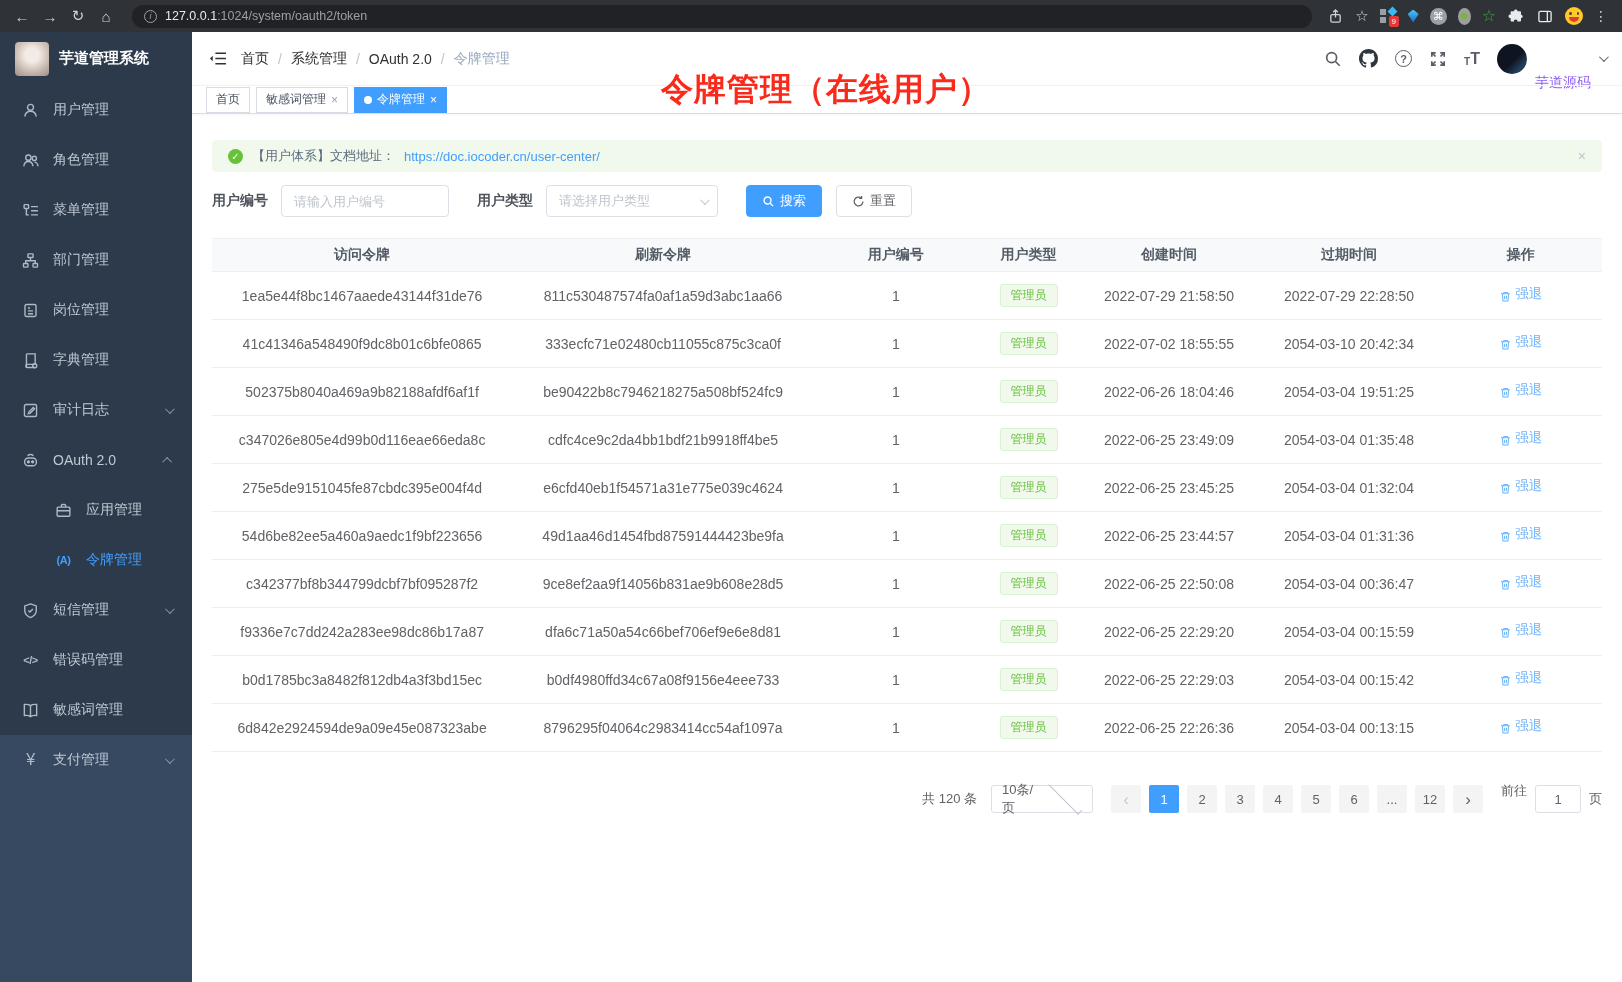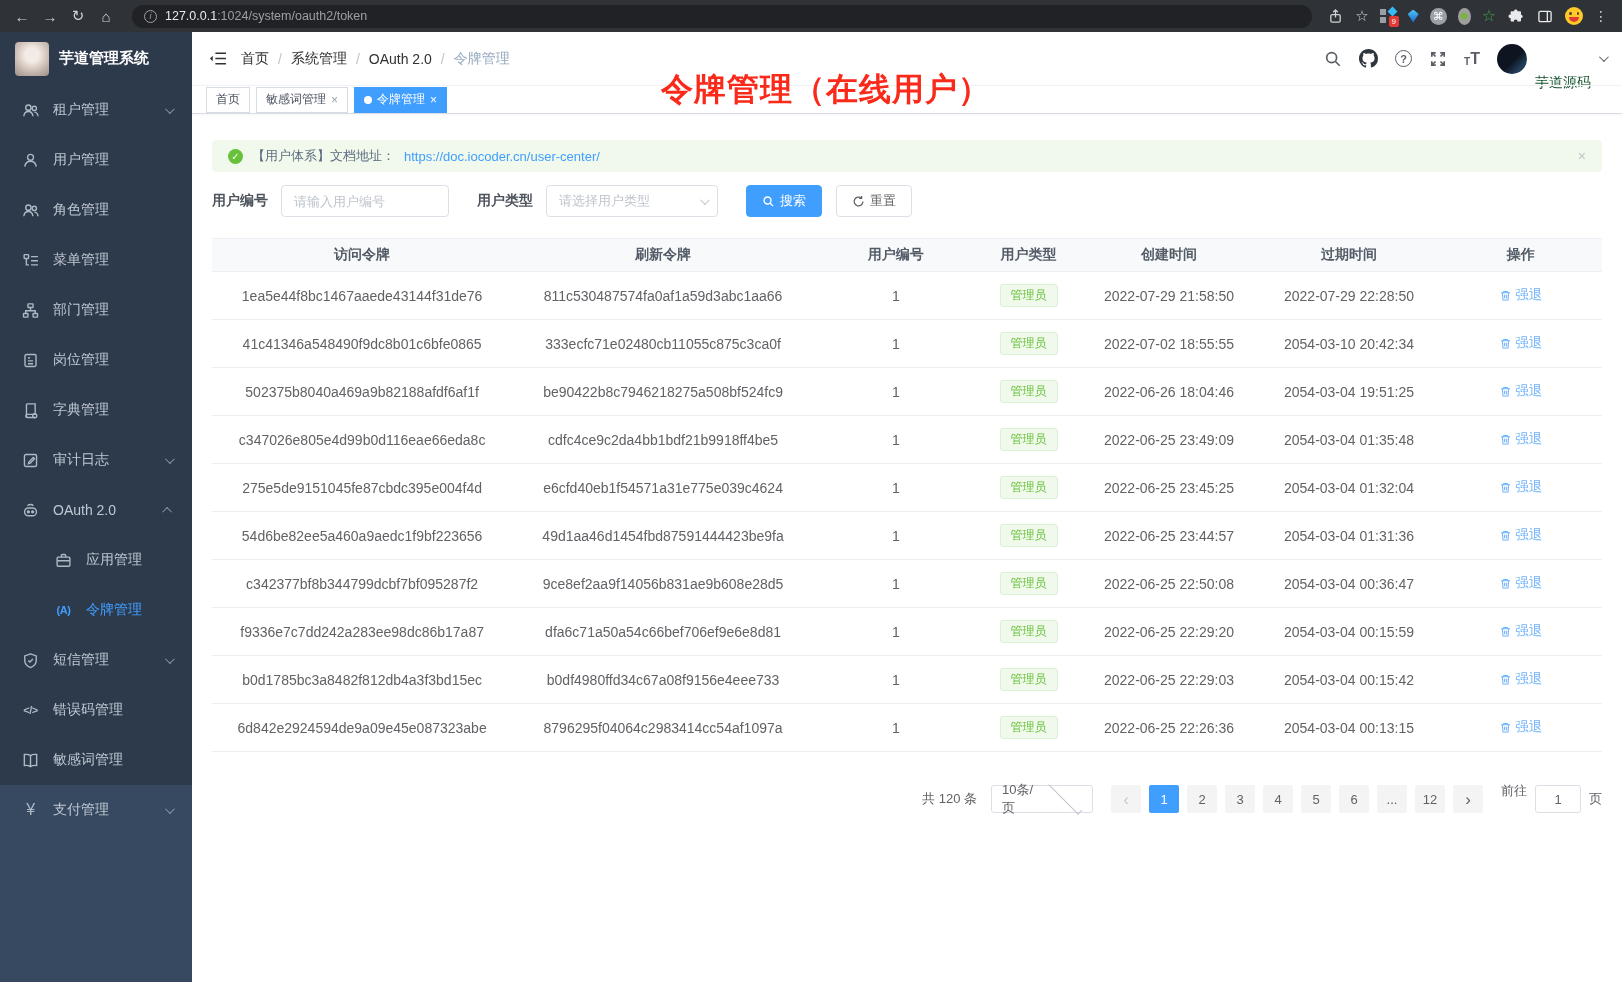--- a/index.html
+++ b/index.html
@@ -76,21 +76,21 @@
   .crumb .last { color:#97a8be; }
   .top-right { margin-left:auto; display:flex; align-items:center; gap:17px; color:#5a5e66; }
   .hicon { display:flex; align-items:center; justify-content:center; }
   .qmark { width:17px; height:17px; border:1.5px solid #5a5e66; border-radius:50%;
     font-size:11px; font-weight:bold; display:flex; align-items:center; justify-content:center; }
   .tt { display:flex; align-items:flex-end; font-weight:bold; color:#5a5e66; line-height:1; }
   .tt .t1 { font-size:10px; } .tt .t2 { font-size:16px; }
   .user-box { display:flex; align-items:center; gap:8px; }
   .user-avatar { width:30px; height:30px; border-radius:50%;
     background:linear-gradient(135deg,#0e1520 55%,#23405e 80%,#132030); }
-  .user-name { font-size:14px; color:#14532d;margin-top:48px; }
+  .user-name { font-size:14px; color:#8b5cf6;margin-top:48px; }
   .caret { font-size:10px; color:#5a5e66; }
 
   
   .tabsbar { height:29px; border-top:1px solid #f0f2f5; border-bottom:1px solid #d8dce5;
     box-shadow:0 1px 3px rgba(0,0,0,.04); display:flex; align-items:center; padding:0 14px; gap:6px; }
   .tag { height:26px; display:inline-flex; align-items:center; gap:5px; padding:0 9px;
     border:1px solid #d8dce5; background:#fff; color:#495060; font-size:12px; cursor:pointer; }
   .tag .x { font-size:12px; line-height:1; color:#9aa2ad; }
   .tag.active { background:#409eff; border-color:#409eff; color:#fff; }
   .tag.active .x { color:#fff; }
@@ -122,21 +122,21 @@
   .btn.primary { background:#409eff; border-color:#409eff; color:#fff; margin-right:14px; }
 
   
   table.grid { width:100%; border-collapse:collapse; table-layout:fixed; margin-top:21px; }
   table.grid th { height:33px; background:#f8f9fb; font-size:14px; font-weight:bold;
     color:#525b66; border-top:1px solid #eceff4; border-bottom:1px solid #eceff4; text-align:center; }
   table.grid td { height:48px; font-size:14px; color:#606266; text-align:center;
     border-bottom:1px solid #eceff4; padding:0 6px; white-space:nowrap; overflow:hidden; }
   .badge { display:inline-block; background:#f0f9eb; border:1px solid #dcf0d2; color:#67c23a;
     font-size:12px; padding:2px 10px; border-radius:3px; line-height:17px; }
-  .act { color:#6fb3f9; cursor:pointer; display:inline-flex; align-items:center; gap:3px; font-size:13.5px; }
+  .act { color:#6fb3f9; cursor:pointer; display:inline-flex; align-items:flex-end; gap:3px; font-size:13.5px; }
   .act svg { flex-shrink:0; }
 
   
   .pager { margin-top:30px; display:flex; align-items:center; justify-content:flex-end;
     font-size:13px; color:#606266; }
   .pager .total { margin-right:14px; }
   .psize { width:102px; height:28px; border:1px solid #dcdfe6; border-radius:3px;
     display:flex; align-items:center; padding:0 8px 0 10px; margin-right:14px; cursor:pointer; }
   .psize span { flex:1; font-size:13px; color:#606266; }
   .psize .chev { border-color:#c0c4cc; width:6px; height:6px; }
@@ -213,32 +213,20 @@
 
   <div class="sidebar">
     <div class="logo-row">
       <span class="logo-img"></span>
       <span class="logo-title">芋道管理系统</span>
     </div>
 
     <div class="s-item">
       <span class="s-ic">
           <svg width="17" height="17" viewBox="0 0 16 16" fill="none" stroke="currentColor" stroke-width="1.3">
-            <circle cx="6" cy="5.3" r="2.5"></circle>
-            <path d="M1.7 13.4c.4-3 2.2-4.4 4.3-4.4s3.9 1.4 4.3 4.4"></path>
-            <circle cx="11.6" cy="6" r="2"></circle>
-            <path d="M11.8 9.5c1.8.2 3 1.5 3.3 3.9"></path>
-          </svg>
-        </span>
-      <span>租户管理</span>
-      <span class="chev"></span>
-    </div>
-    <div class="s-item">
-      <span class="s-ic">
-          <svg width="17" height="17" viewBox="0 0 16 16" fill="none" stroke="currentColor" stroke-width="1.3">
             <circle cx="8" cy="5" r="2.8"></circle>
             <path d="M2.6 13.7c.5-3.4 2.9-5 5.4-5s4.9 1.6 5.4 5"></path>
           </svg>
         </span>
       <span>用户管理</span>
     </div>
     <div class="s-item">
       <span class="s-ic">
           <svg width="17" height="17" viewBox="0 0 16 16" fill="none" stroke="currentColor" stroke-width="1.3">
             <circle cx="6" cy="5.3" r="2.5"></circle>

